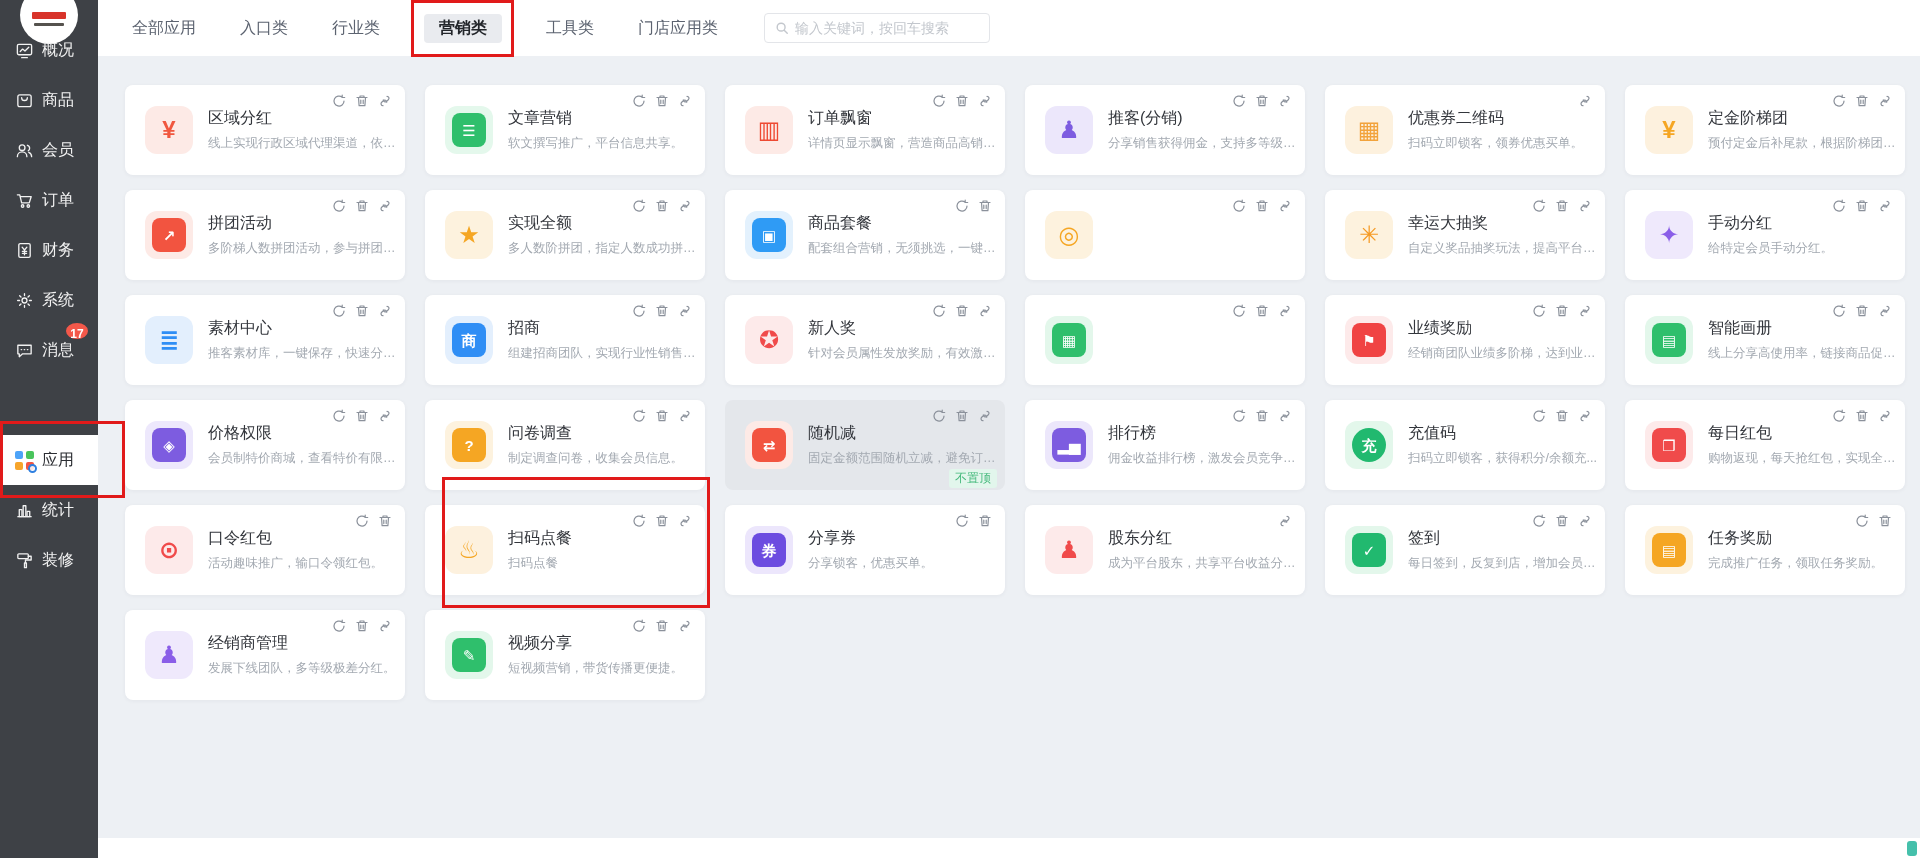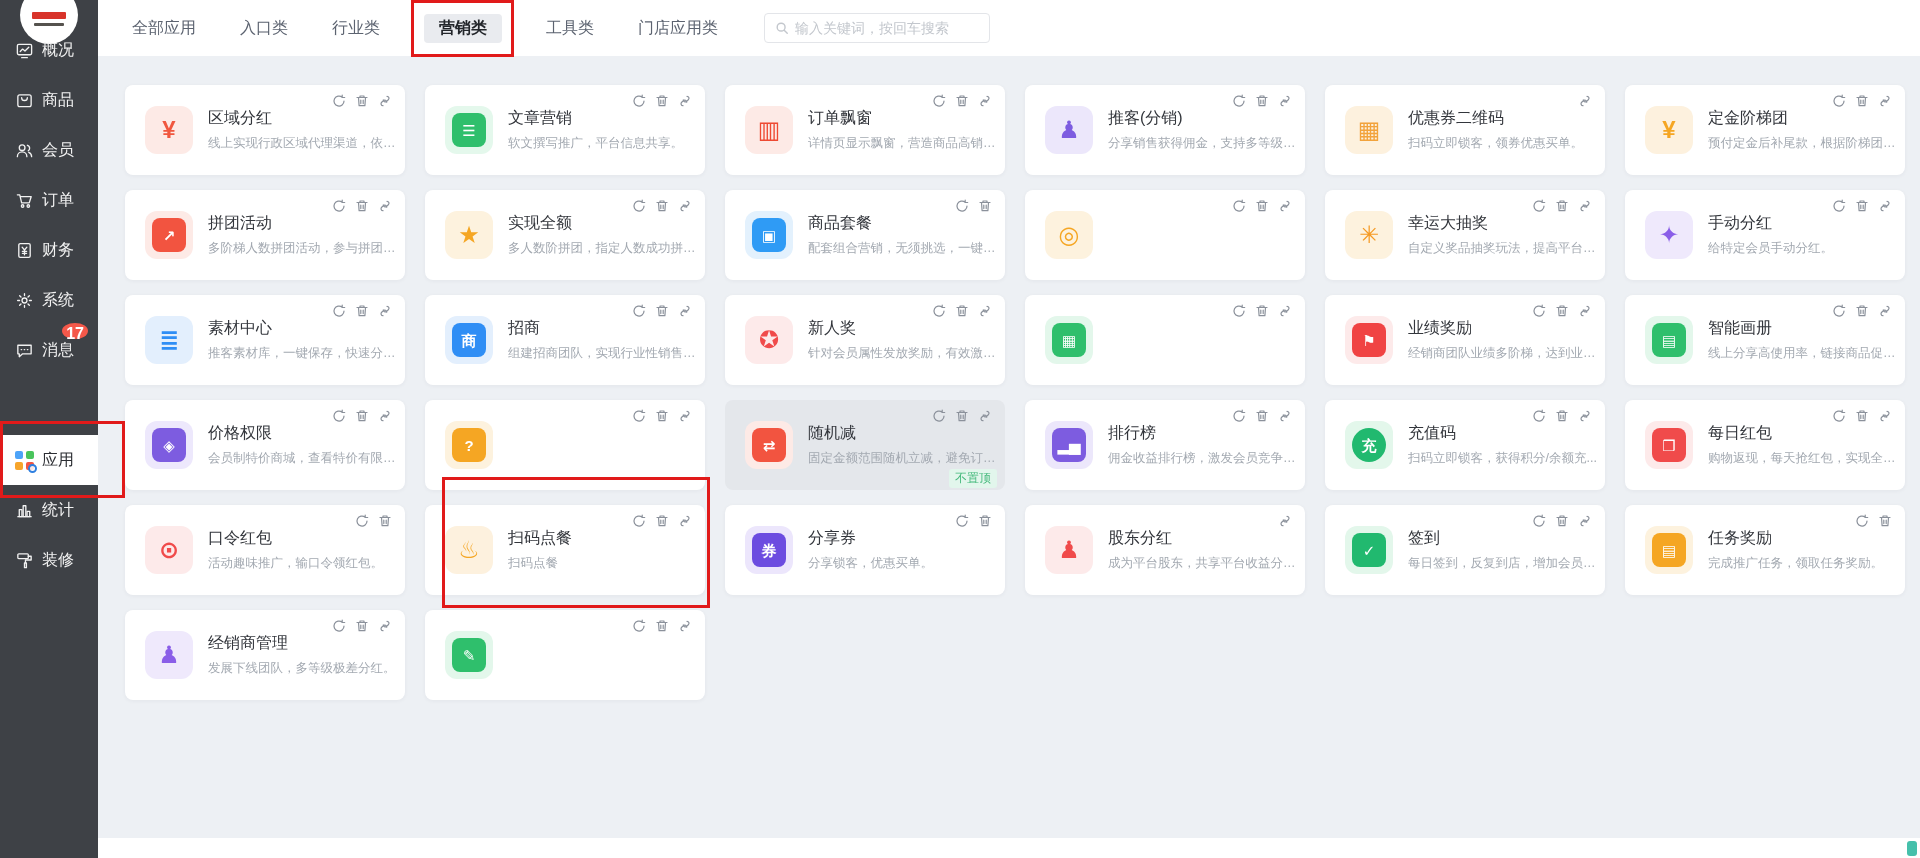--- a/index.html
+++ b/index.html
@@ -9,21 +9,21 @@
   
   .sidebar { position:relative; width:98px; height:858px; background:#3e4146; flex:0 0 98px; z-index:20; }
   .logo { position:absolute; top:-14px; left:20px; width:58px; height:58px; border-radius:50%; background:#fff; overflow:hidden; }
   .logo .l1 { position:absolute; left:12px; top:26px; width:34px; height:7px; background:#d8332a; border-radius:1px; }
   .logo .l2 { position:absolute; left:14px; top:37px; width:30px; height:3px; background:#55524e; border-radius:1px; }
   .side-menu { position:absolute; top:25px; left:0; width:98px; display:flex; flex-direction:column; }
   .side-item { position:relative; height:50px; display:flex; align-items:center; padding-left:13px; color:#f2f2f2; font-size:16px; cursor:pointer; }
   .side-item .s-ico { width:22px; height:22px; display:flex; align-items:center; justify-content:center; margin-right:7px; flex:0 0 22px; }
   .side-item .s-ico svg { width:19px; height:19px; stroke:currentColor; fill:none; stroke-width:1.4; stroke-linecap:round; stroke-linejoin:round; }
   .side-item.active { background:#fff; color:#2c2e33; }
-  .side-item .badge { position:absolute; top:-2px; right:10px; min-width:22px; height:16px; line-height:22px; text-align:center; background:#f4584a; color:#fff; font-size:16px; font-weight:bold; border-radius:50%; padding:0 4px; }
+  .side-item .badge { position:absolute; top:-2px; right:10px; min-width:22px; height:16px; line-height:22px; text-align:center; background:#f4584a; color:#fff; font-size:12px; font-weight:bold; border-radius:50%; padding:0 4px; }
   .spacer60 { height:60px; }
   .grid-ico { position:relative; width:19px; height:19px; }
   .grid-ico i { position:absolute; width:8px; height:8px; border-radius:2px; }
   .grid-ico .a { left:0; top:0; background:#4da3f8; }
   .grid-ico .b { right:0; top:0; background:#49c45c; }
   .grid-ico .c { left:0; bottom:0; background:#f7a52b; }
   .grid-ico .d { right:0; bottom:0; background:#f25643; }
   .grid-ico .m { position:absolute; right:-3px; bottom:-3px; width:9px; height:9px; border:2px solid #2e7fe0; border-radius:50%; background:rgba(255,255,255,.85); }
 
   
@@ -572,20 +572,24 @@
               <span class="act"><svg viewBox="0 0 14 14">
                   <path d="M2 3.5h10M5 3.5V2h4v1.5M3.5 3.5l.6 8.2h5.8l.6-8.2M5.8 6v3.6M8.2 6v3.6"></path>
                 </svg></span>
               <span class="act"><svg viewBox="0 0 14 14">
                   <path d="M9 2.3c1.8 0 2.7 2.2 1.3 3.5L8.7 7.3c-1.4 1.2-3.4.3-3.4-1.5M5 11.7c-1.8 0-2.7-2.2-1.3-3.5l1.6-1.5c1.4-1.2 3.4-.3 3.4 1.5"></path>
                 </svg></span>
             </div>
             <div class="tile" style="background: rgb(253, 242, 222);">
               <div class="solid-inner" style="background: rgb(245, 166, 35);">?</div>
             </div>
+            <div class="card-text">
+              <div class="card-title">问卷调查</div>
+              <div class="card-desc">制定调查问卷，收集会员信息。</div>
+            </div>
           </div>
           <div class="card muted">
             <div class="card-actions">
               <span class="act"><svg viewBox="0 0 14 14">
                   <path d="M12 7A5 5 0 1 1 10.2 3.2M10.2 1v2.5h2.5"></path>
                 </svg></span>
               <span class="act"><svg viewBox="0 0 14 14">
                   <path d="M2 3.5h10M5 3.5V2h4v1.5M3.5 3.5l.6 8.2h5.8l.6-8.2M5.8 6v3.6M8.2 6v3.6"></path>
                 </svg></span>
               <span class="act"><svg viewBox="0 0 14 14">
@@ -795,20 +799,24 @@
               <span class="act"><svg viewBox="0 0 14 14">
                   <path d="M2 3.5h10M5 3.5V2h4v1.5M3.5 3.5l.6 8.2h5.8l.6-8.2M5.8 6v3.6M8.2 6v3.6"></path>
                 </svg></span>
               <span class="act"><svg viewBox="0 0 14 14">
                   <path d="M9 2.3c1.8 0 2.7 2.2 1.3 3.5L8.7 7.3c-1.4 1.2-3.4.3-3.4-1.5M5 11.7c-1.8 0-2.7-2.2-1.3-3.5l1.6-1.5c1.4-1.2 3.4-.3 3.4 1.5"></path>
                 </svg></span>
             </div>
             <div class="tile" style="background: rgb(227, 247, 235);">
               <div class="solid-inner" style="background: rgb(47, 191, 108);">✎</div>
             </div>
+            <div class="card-text">
+              <div class="card-title">视频分享</div>
+              <div class="card-desc">短视频营销，带货传播更便捷。</div>
+            </div>
           </div>
         </div>
     </div>
 
     <div class="footer"></div>
   </div>
 
   <div class="scroll-thumb"></div>
 </div>
 

